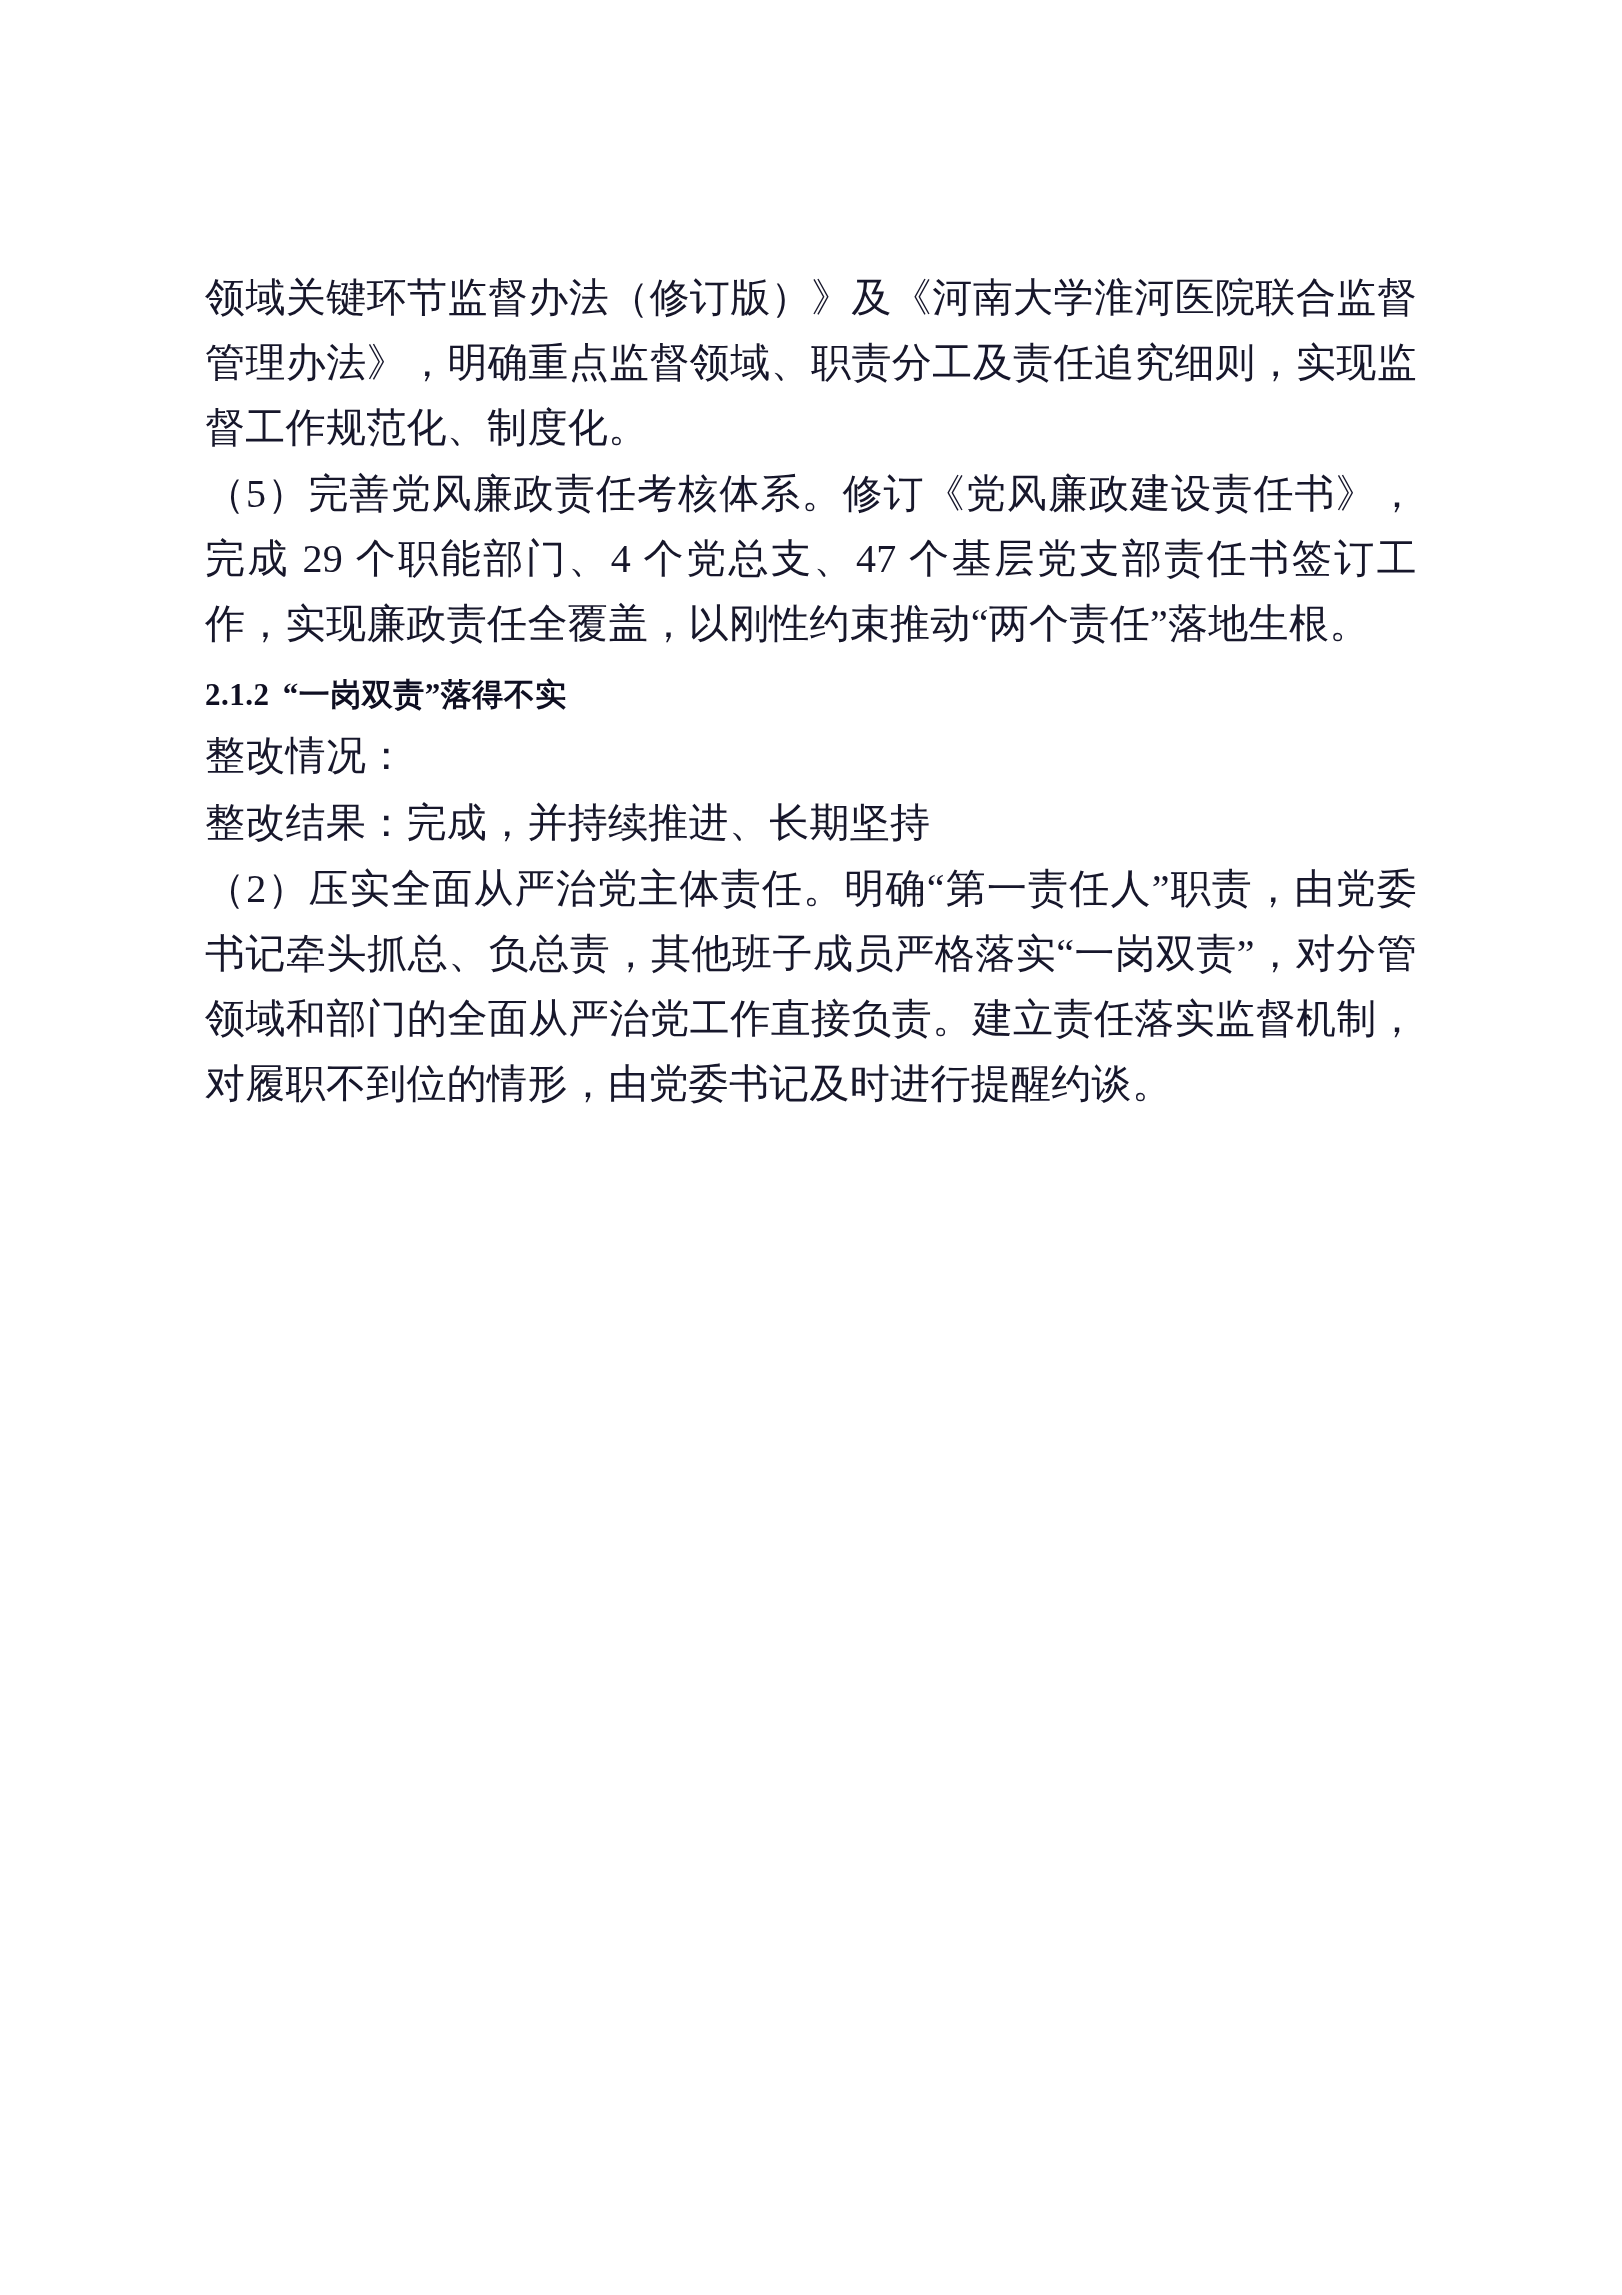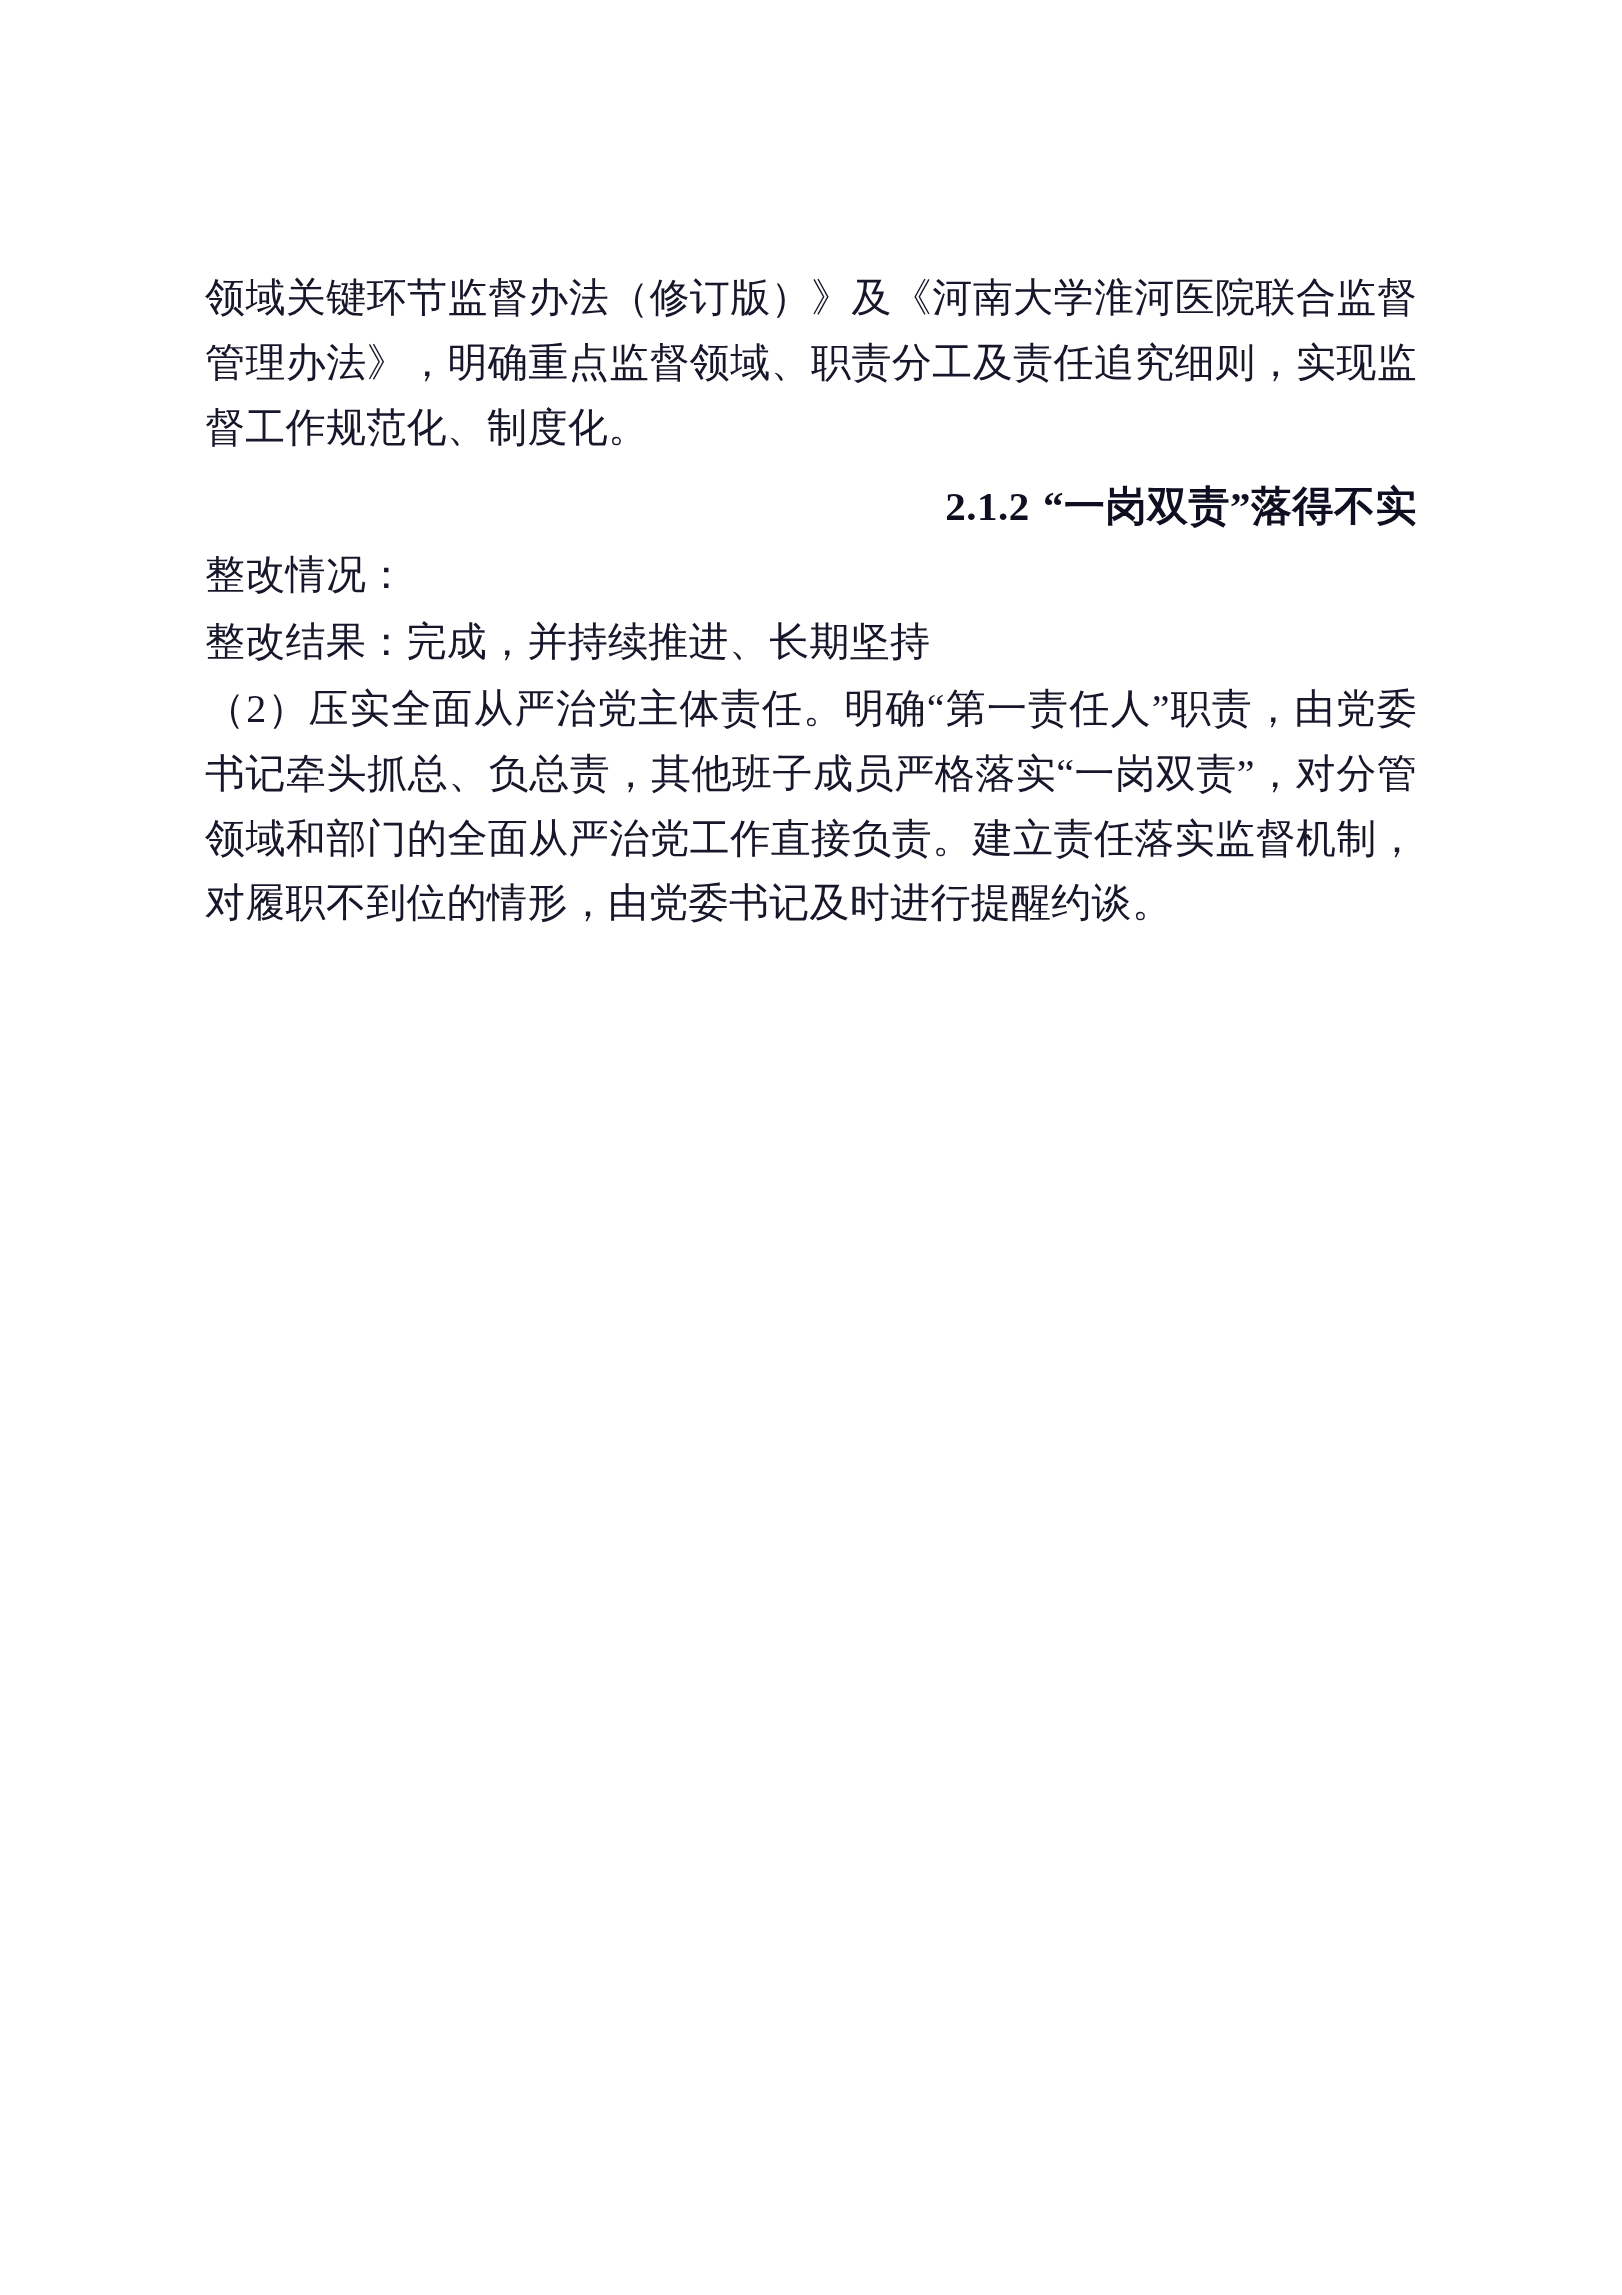--- a/index.html
+++ b/index.html
@@ -34,27 +34,26 @@
     font-weight: 500;
   }
   p.indent {
     text-indent: 0;
   }
   .hang {
     
   }
   h3.section {
     margin: 13.3px 0 4.1px 0;
-    font-size: 41px;
+    font-size: 31px;
     line-height: 1.6;
     font-weight: 700;
     letter-spacing: 0.5px;
     color: #0f0f22;
     text-indent: 0;
-    text-align: right;
   }
   h3.section .num {
     margin-right: 13.3px;
   }
   .pageno {
     position: absolute;
     left: 0;
     right: 0;
     top: 2107px;
     text-align: center;
@@ -67,20 +66,21 @@
 </head>
 <body>
 
 <div class="page">
 
   <div class="content">
 
     <p class="hang">领域关键环节监督办法（修订版）》及《河南大学淮河医院联合监督管理办法》，明确重点监督领域、职责分工及责任追究细则，实现监督工作规范化、制度化。</p>
 
 
+    <p class="indent">（5）完善党风廉政责任考核体系。修订《党风廉政建设责任书》，完成 29 个职能部门、4 个党总支、47 个基层党支部责任书签订工作，实现廉政责任全覆盖，以刚性约束推动“两个责任”落地生根。</p>
 
     <h3 class="section">
       <span class="num">2.1.2</span><span>“一岗双责”落得不实</span>
     </h3>
 
     <p>
       <span>整改情况：</span>
     </p>
 
     <p>

